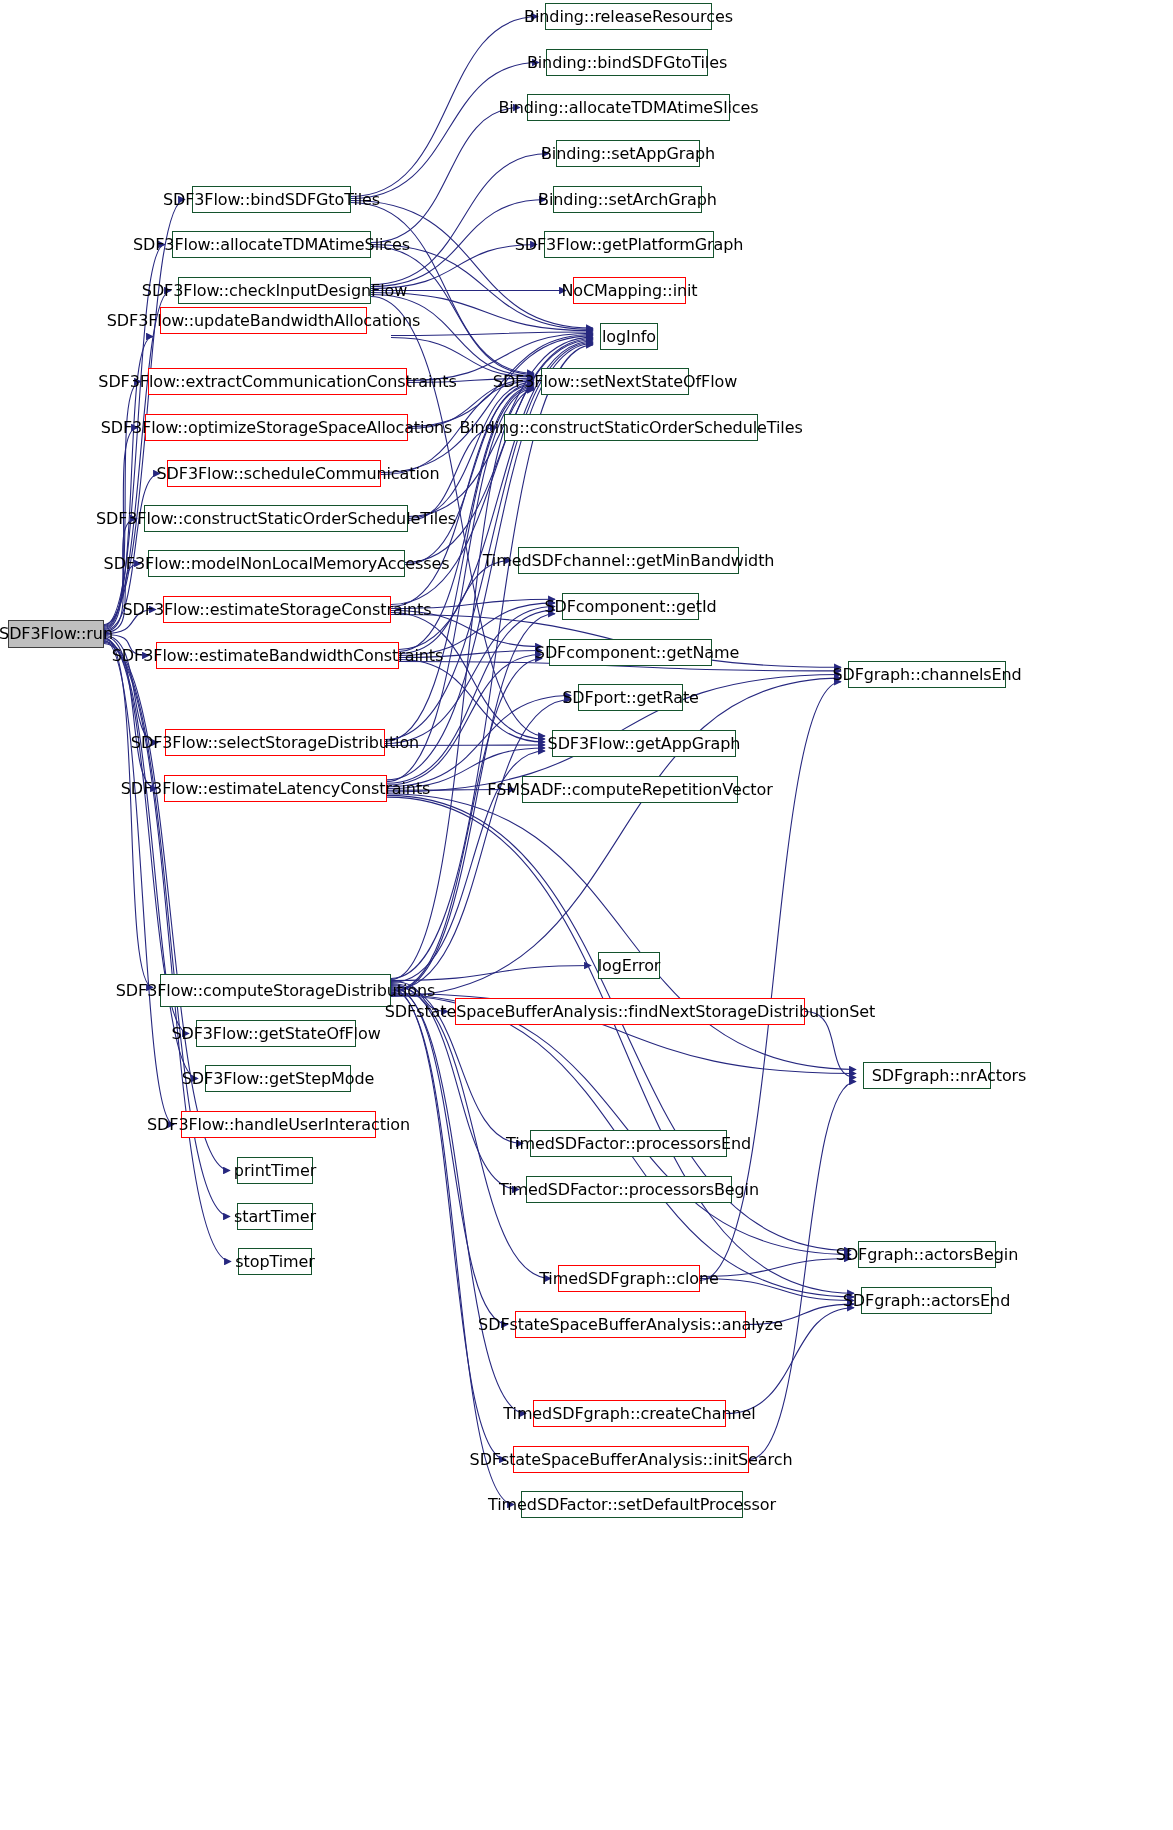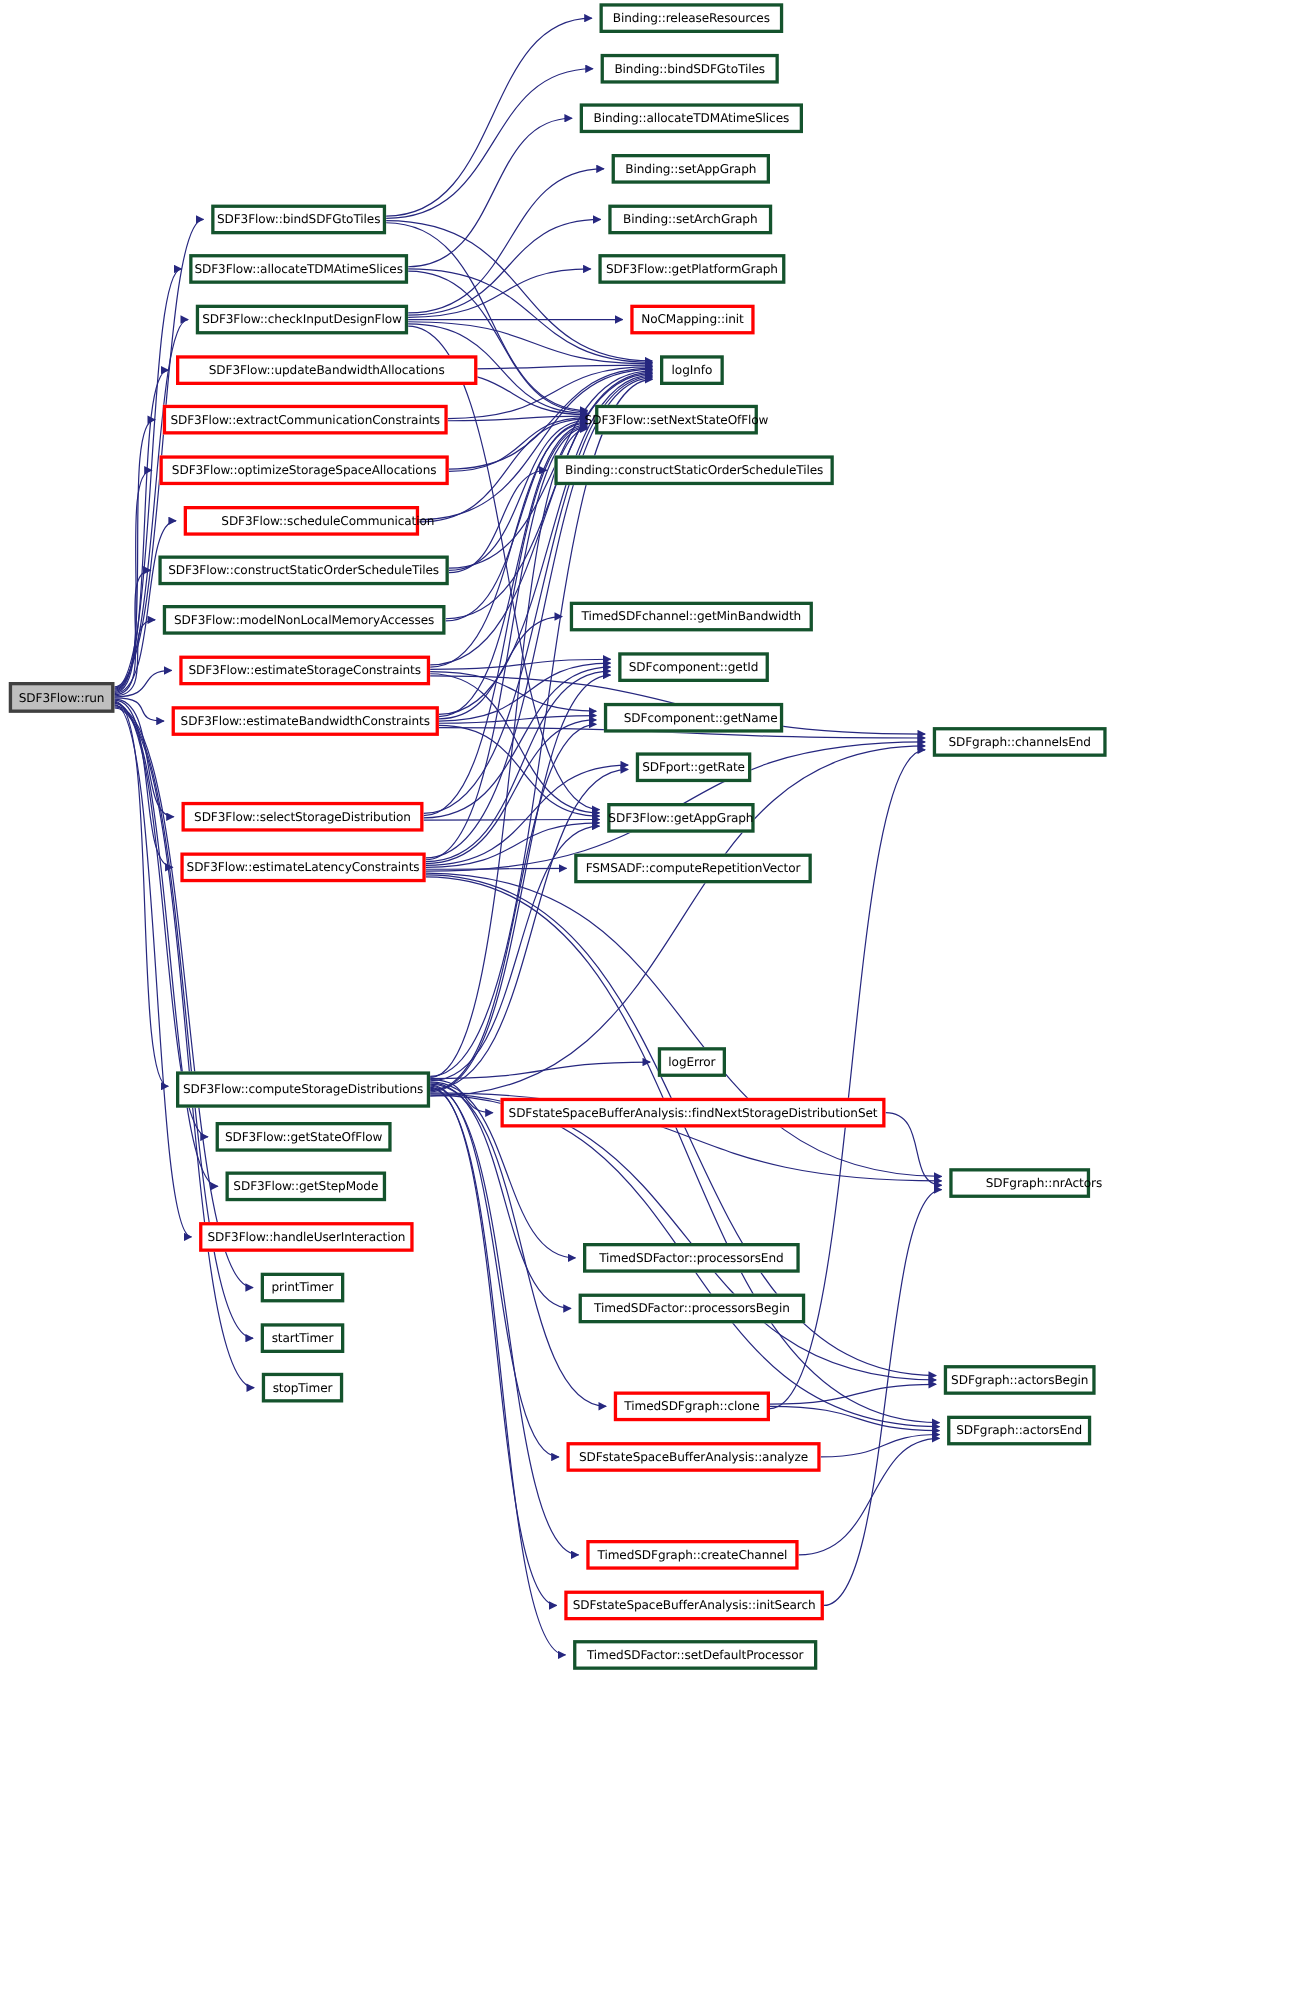--- a/index.html
+++ b/index.html
@@ -1,20 +1,20 @@
 <!DOCTYPE html>
 <html><head>
 <meta charset="utf-8">
 <style>
   html,body{margin:0;padding:0;background:#ffffff;}
   body{font-family:"DejaVu Sans","Liberation Sans",sans-serif;}
   #canvas{position:relative;width:1173px;height:1830px;background:#fff;overflow:hidden;}
   svg.edges{position:absolute;left:0;top:0;width:1173px;height:1830px;pointer-events:none;}
   .node{position:absolute;box-sizing:border-box;display:flex;align-items:center;justify-content:center;
-        background:#ffffff;border:3px solid #14532d;font-size:11px;color:#000;white-space:nowrap;
+        background:#ffffff;border:1px solid #14532d;font-size:16px;color:#000;white-space:nowrap;
         letter-spacing:-0.1px;line-height:1;}
   .node.red{border-color:#ff0000;}
   .node.root{background:#bfbfbf;border-color:#404040;}
   .node .lbl{padding:0 6px;}
 </style>
 </head>
 <body>
 
 <div id="canvas">
   <svg class="edges" id="edge-layer" viewBox="0 0 1173 1830">
@@ -133,21 +133,21 @@
       </div>
       <div class="node" style="left: 192px; top: 186px; width: 159px; height: 27px;">
         <span class="lbl">SDF3Flow::bindSDFGtoTiles</span>
       </div>
       <div class="node" style="left: 172px; top: 231px; width: 199px; height: 27px;">
         <span class="lbl">SDF3Flow::allocateTDMAtimeSlices</span>
       </div>
       <div class="node" style="left: 178px; top: 277px; width: 193px; height: 27px;">
         <span class="lbl">SDF3Flow::checkInputDesignFlow</span>
       </div>
-      <div class="node red" style="left: 160px; top: 323px; width: 274px; height: 27px;">
+      <div class="node red" style="left: 160px; top: 307px; width: 207px; height: 27px;">
         <span class="lbl">SDF3Flow::updateBandwidthAllocations</span>
       </div>
       <div class="node red" style="left: 148px; top: 368px; width: 259px; height: 27px;">
         <span class="lbl">SDF3Flow::extractCommunicationConstraints</span>
       </div>
       <div class="node red" style="left: 145px; top: 414px; width: 263px; height: 27px;">
         <span class="lbl">SDF3Flow::optimizeStorageSpaceAllocations</span>
       </div>
       <div class="node red" style="left: 167px; top: 460px; width: 214px; height: 27px; padding-left: 48px;">
         <span class="lbl">SDF3Flow::scheduleCommunication</span>
@@ -226,21 +226,21 @@
       </div>
       <div class="node" style="left: 562px; top: 593px; width: 137px; height: 27px;">
         <span class="lbl">SDFcomponent::getId</span>
       </div>
       <div class="node" style="left: 549px; top: 639px; width: 163px; height: 27px; padding-left: 13px;">
         <span class="lbl">SDFcomponent::getName</span>
       </div>
       <div class="node" style="left: 578px; top: 684px; width: 105px; height: 27px;">
         <span class="lbl">SDFport::getRate</span>
       </div>
-      <div class="node" style="left: 552px; top: 730px; width: 134px; height: 27px;">
+      <div class="node" style="left: 552px; top: 730px; width: 184px; height: 27px;">
         <span class="lbl">SDF3Flow::getAppGraph</span>
       </div>
       <div class="node" style="left: 522px; top: 776px; width: 216px; height: 27px;">
         <span class="lbl">FSMSADF::computeRepetitionVector</span>
       </div>
       <div class="node" style="left: 598px; top: 952px; width: 62px; height: 27px;">
         <span class="lbl">logError</span>
       </div>
       <div class="node red" style="left: 455px; top: 998px; width: 350px; height: 27px;">
         <span class="lbl">SDFstateSpaceBufferAnalysis::findNextStorageDistributionSet</span>

